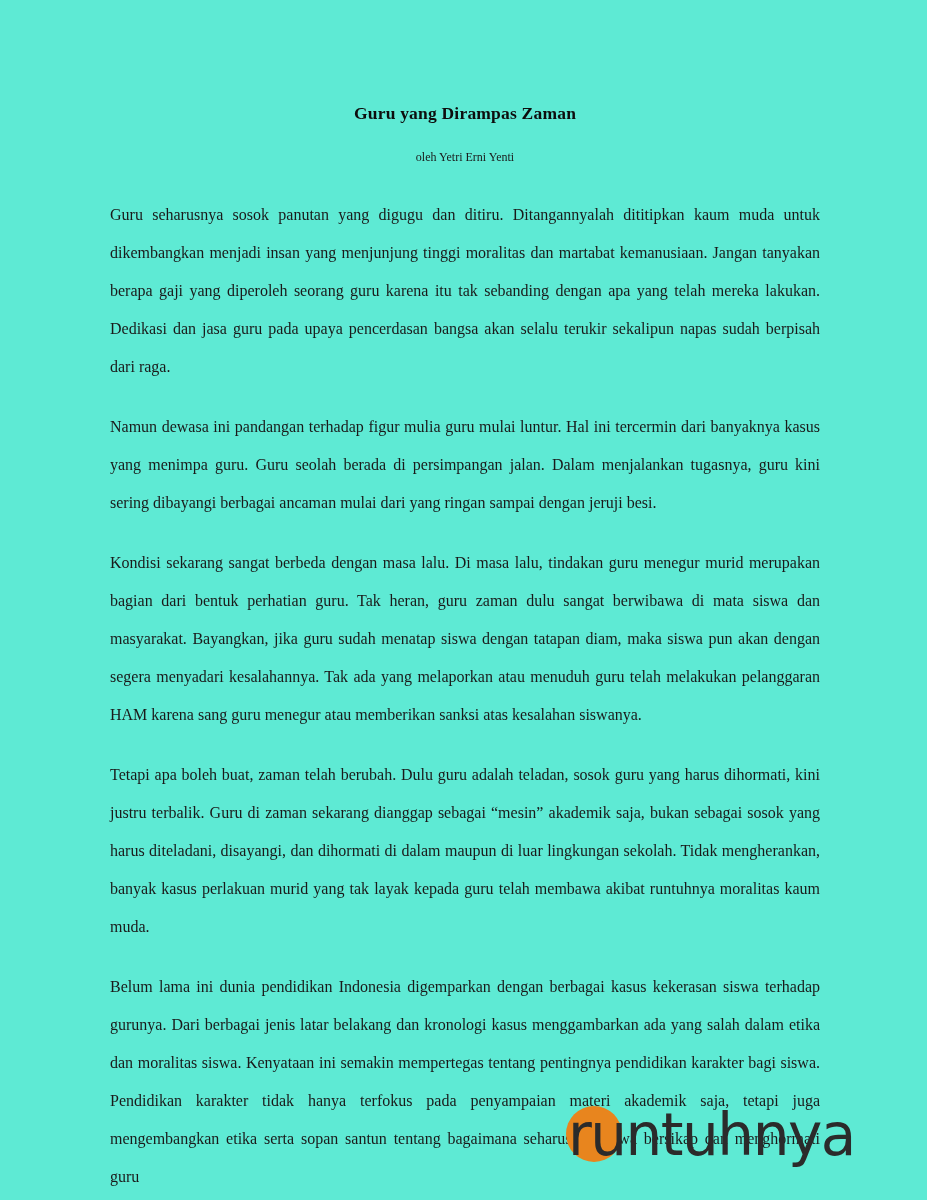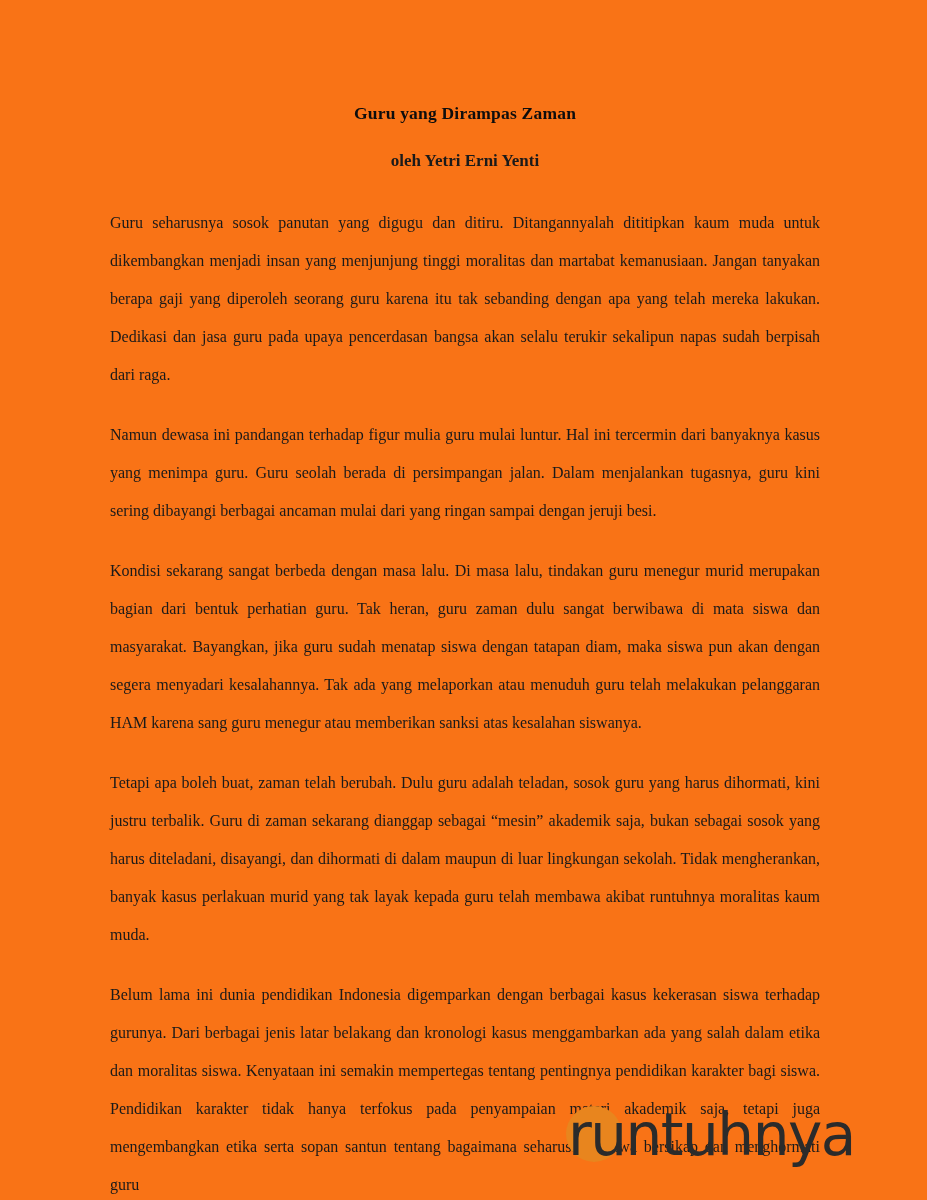--- a/index.html
+++ b/index.html
@@ -13,21 +13,21 @@
     overflow: hidden;
     font-family: "Liberation Serif", "DejaVu Serif", serif;
     color: #111111;
     -webkit-font-smoothing: antialiased;
   }
 
   .page {
     position: relative;
     width: 927px;
     height: 1200px;
-    background: #f97316;
+    background: #5eead4;
     box-sizing: border-box;
   }
 
   .doc-body {
     position: absolute;
     left: 110px;
     top: 100px;
     width: 710px;
   }
 
@@ -35,22 +35,22 @@
     font-size: 17.5px;
     font-weight: bold;
     text-align: center;
     letter-spacing: 0.2px;
     margin: 0 0 0 0;
     line-height: 1.5;
     color: #0d0d0d;
   }
 
   .doc-byline {
-    font-size: 17px;
-    font-weight: bold;
+    font-size: 12px;
+    font-weight: normal;
     text-align: center;
     margin: 22px 0 0 0;
     line-height: 1.5;
     color: #1a1a1a;
   }
 
   .paragraphs {
     margin-top: 30px;
   }
 

